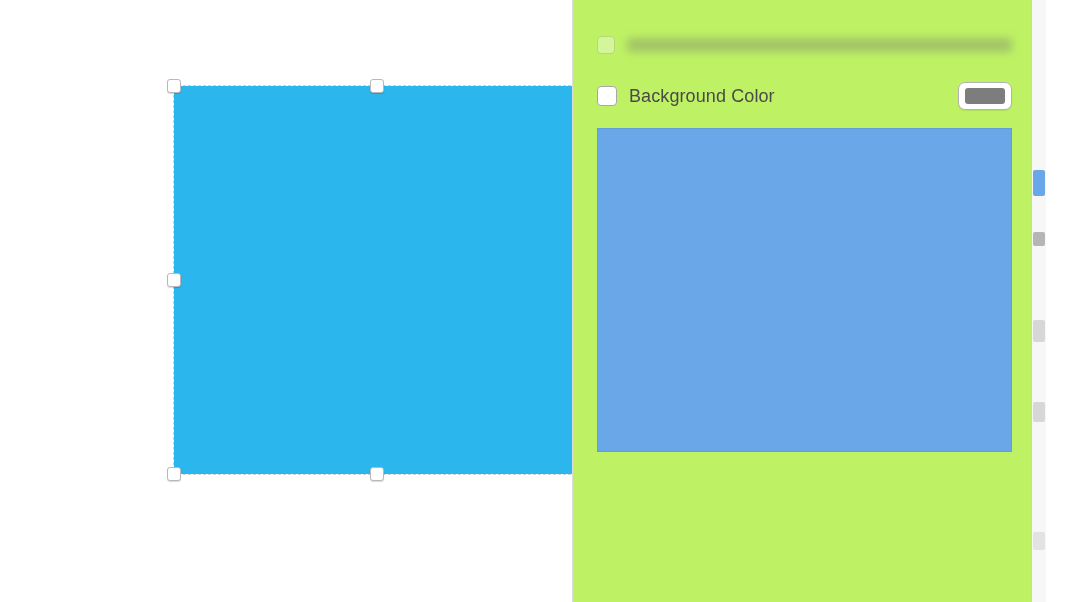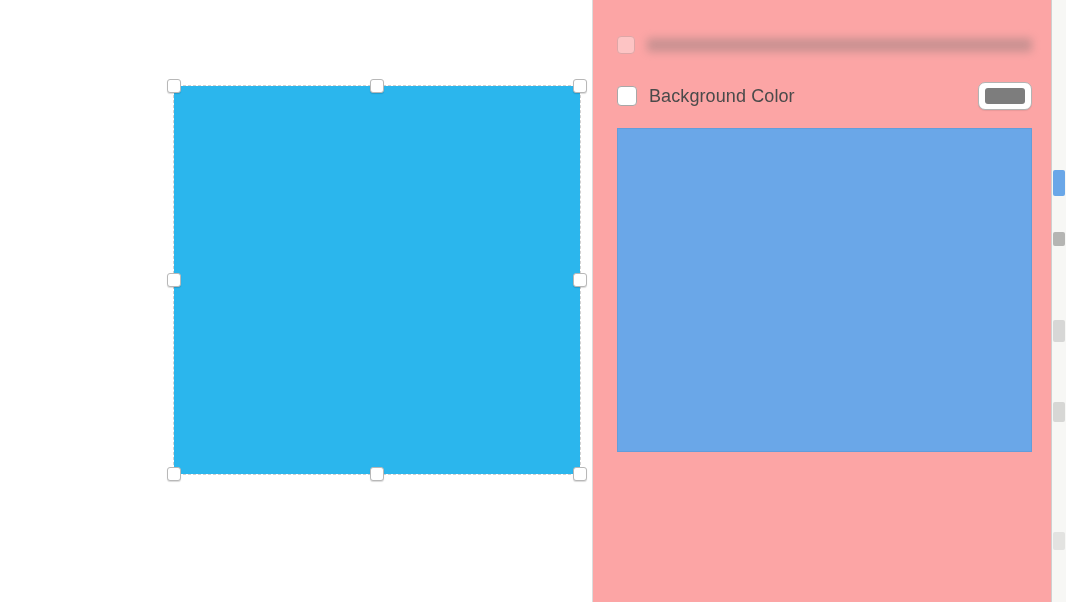--- a/index.html
+++ b/index.html
@@ -56,24 +56,24 @@
     .h-ml { left: -7px;            top: calc(50% - 7px); }
     .h-mr { right: -7px;           top: calc(50% - 7px); }
     .h-bl { left: -7px;            bottom: -7px; }
     .h-bm { left: calc(50% - 7px); bottom: -7px; }
     .h-br { right: -7px;           bottom: -7px; }
 
     
     .inspector {
       position: absolute;
       top: 0;
-      left: 592px;
+      left: 572px;
       width: 474px;
       height: 602px;
-      background: #fca5a5;
+      background: #bef264;
       border-left: 1px solid #dcdcdc;
       box-shadow: inset -14px 0 0 0 #f7f7f5, inset -15px 0 0 0 #cfcfcf;
     }
     .row-trunc {
       position: absolute;
       top: 32px;
       left: 24px;
       right: 34px;
       height: 26px;
       display: flex;

